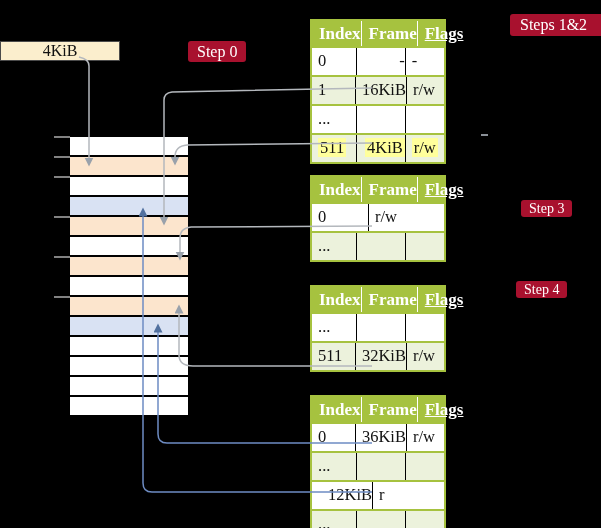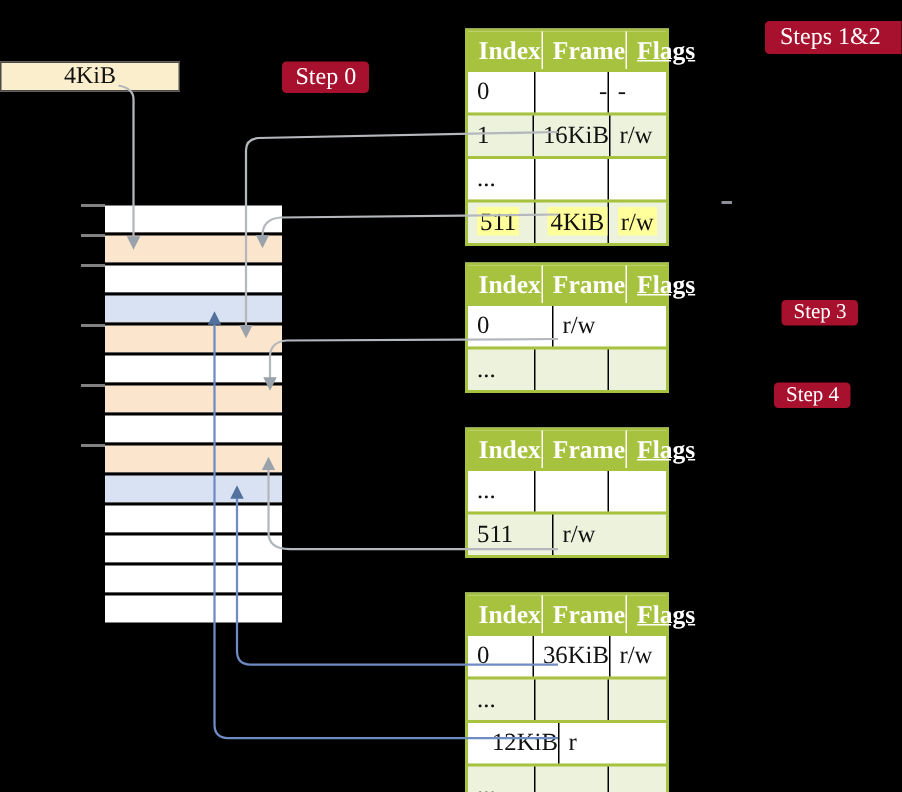--- a/index.html
+++ b/index.html
@@ -22,21 +22,21 @@
   .badge{
     position:absolute;
     background:var(--c-red,#a8112e);
     color:#fff;border-radius:3px;
     white-space:nowrap;
     box-sizing:border-box;
   }
   .badge.b-step0 {left:188px;top:41px;height:21px;line-height:21px;padding:0 9px;font-size:16px;text-align:right;}
   .badge.b-steps12{left:510px;top:14px;height:22px;line-height:22px;padding:0 10px;font-size:16px;width:95px;}
   .badge.b-step3 {left:521px;top:160px;height:17px;line-height:17px;padding:0 8px;font-size:14px;margin-top:40px;}
-  .badge.b-step4 {left:516px;top:255px;height:17px;line-height:17px;padding:0 8px;font-size:14px;}
+  .badge.b-step4 {left:516px;top:281px;height:17px;line-height:17px;padding:0 8px;font-size:14px;}
   
   .memory-col{
     position:absolute;left:70px;top:137px;width:118px;
     background:#000;
   }
   .mem-row{height:18px;}
   .mem-row + .mem-row{border-top:2px solid #000;}
   .mem-row.white {background:#ffffff;}
   .mem-row.orange{background:var(--c-orange,#fce5cd);}
   .mem-row.blue  {background:var(--c-blue,#d9e2f3);}
@@ -155,20 +155,21 @@
       <div class="hcell c1">Frame</div>
       <div class="hcell c2">Flags</div>
     </div>
     <div class="prow">
       <div class="pcell c0"><span>...</span></div>
       <div class="pcell c1"></div>
       <div class="pcell c2"></div>
     </div>
     <div class="prow shade">
       <div class="pcell c0"><span>511</span></div>
+      <div class="pcell c1"><span>32KiB</span></div>
       <div class="pcell c2"><span>r/w</span></div>
     </div>
   </div>
 <div class="ptable" style="top:395px">
     <div class="phead">
       <div class="hcell c0">Index</div>
       <div class="hcell c1">Frame</div>
       <div class="hcell c2">Flags</div>
     </div>
     <div class="prow">

